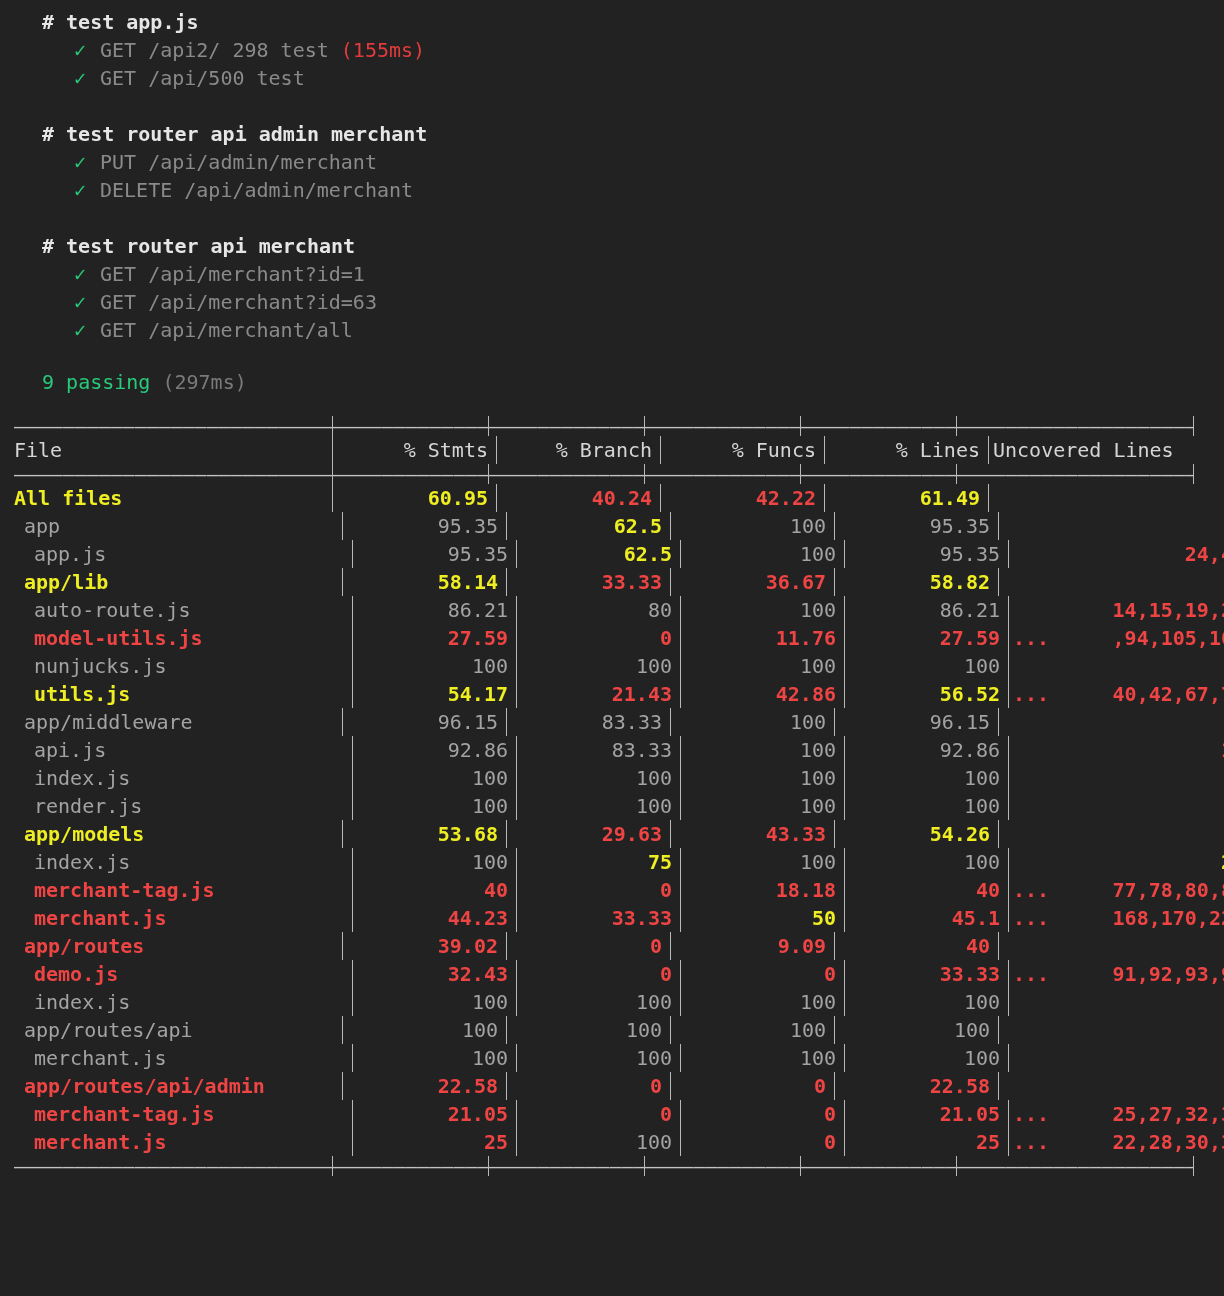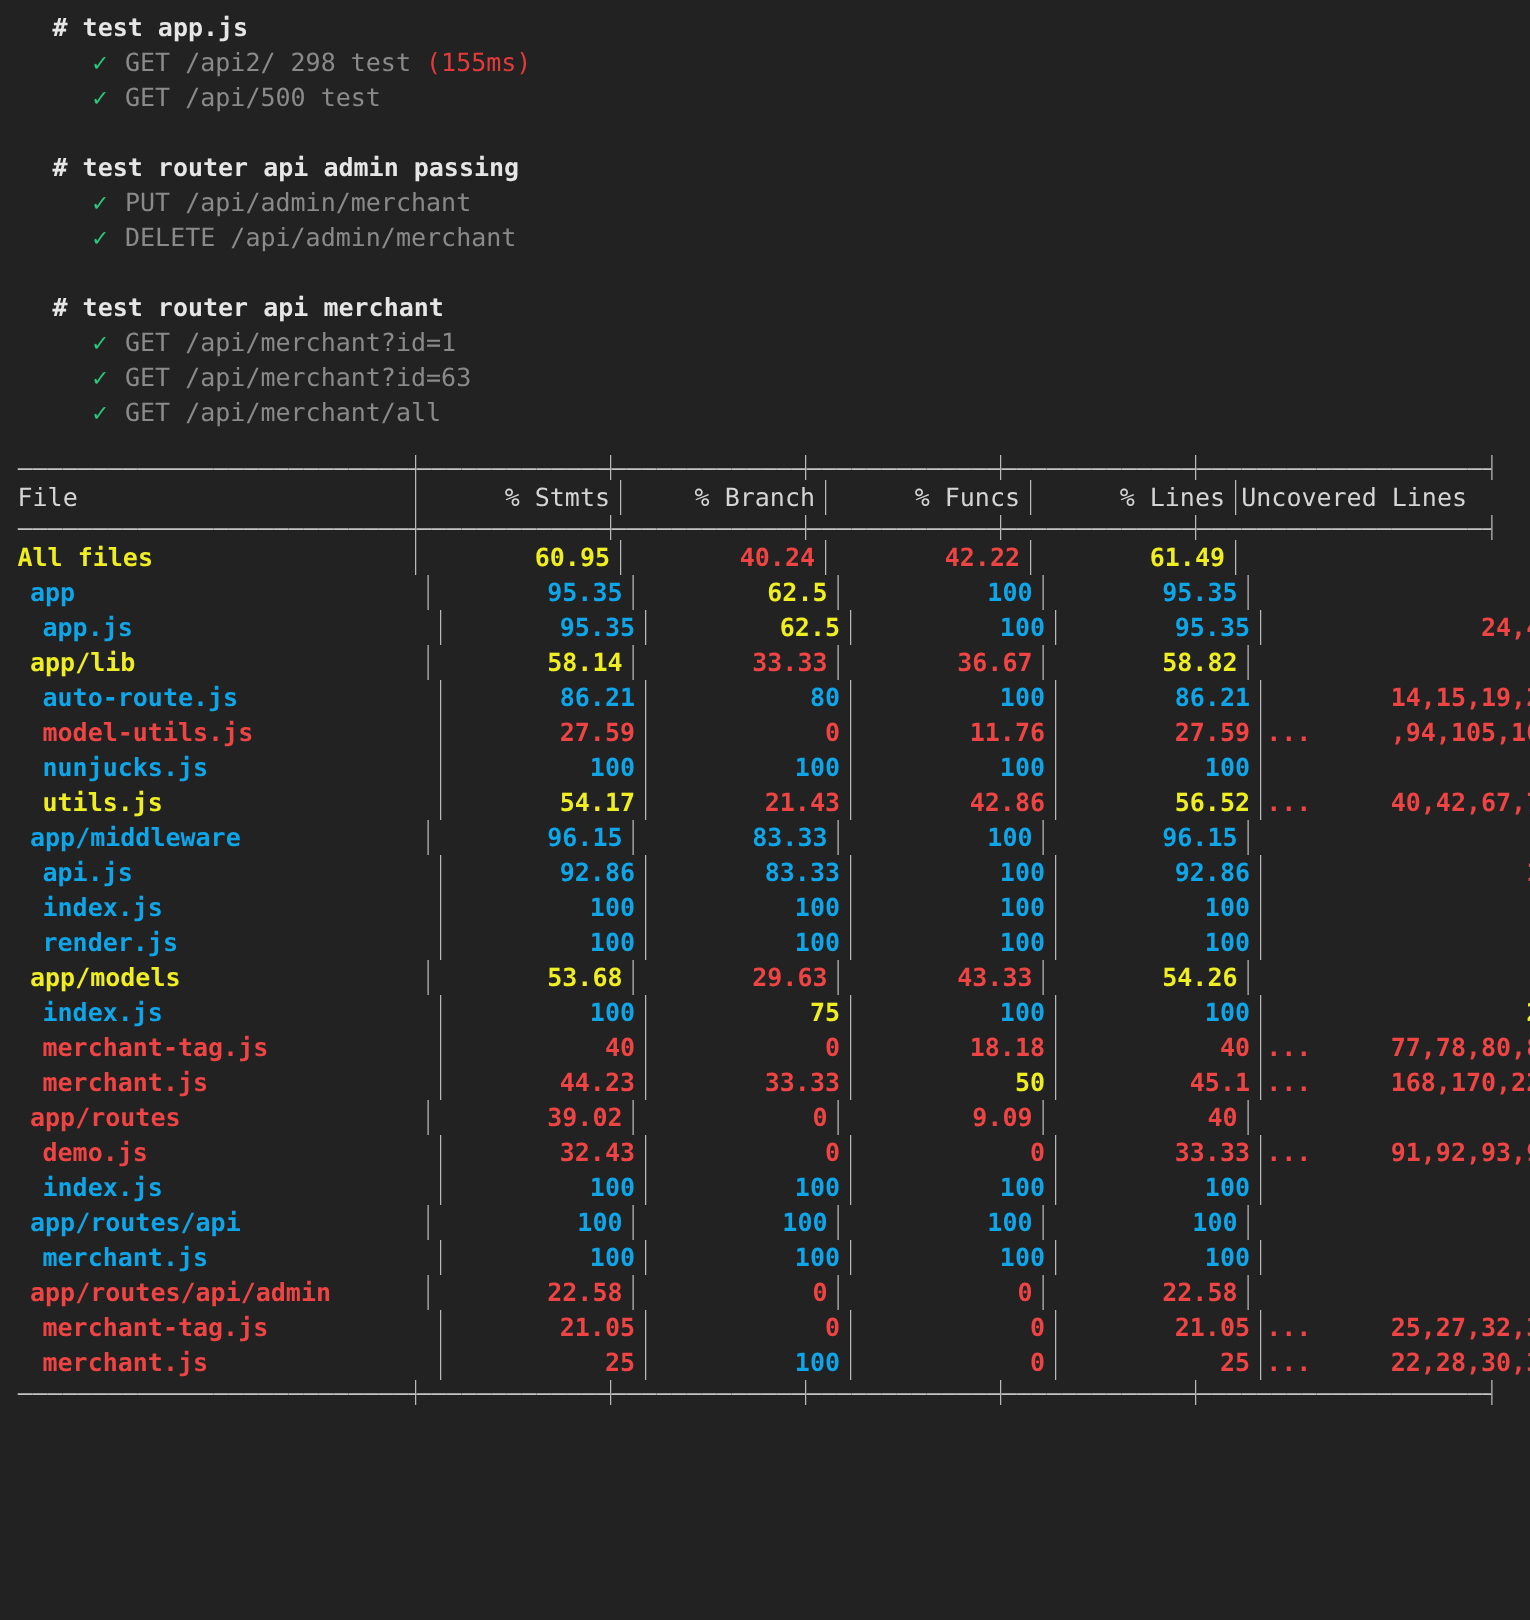--- a/index.html
+++ b/index.html
@@ -88,46 +88,47 @@
   .c-file   { width: 318px; flex: 0 0 318px; text-align: left; }
   .c-num    { width: 155px; flex: 0 0 155px; text-align: right; }
   .c-unc    { width: 236px; flex: 0 0 236px; text-align: right; }
   .sep      { width: 1px; flex: 0 0 1px; background: #b9b9b9; margin: 0 0px; }
   .dashes {
     overflow: hidden;
     white-space: nowrap;
     color: #c3c3c3;
   }
   .hdr { color: #d5d5d5; }
-  .g  { color: #0ea5e9; font-weight: bold; }
+  .g  { color: #a3a3a3; font-weight: normal; }
   .y  { color: #eeee22; font-weight: bold; }
   .r  { color: #ef4444; font-weight: bold; }
   .unc-ell { color: #ef4444; font-weight: bold; }
 </style>
 </head>
 <body>
 
 <div class="terminal">
 
   <div class="tests" id="tests-root">
       <div class="suite">
         <div class="suite-title"># test app.js</div>
         <div class="test-row"><span class="check">✓</span><span class="test-label">GET /api2/ 298 test</span><span> </span><span class="test-duration">(155ms)</span></div>
         <div class="test-row"><span class="check">✓</span><span class="test-label">GET /api/500 test</span></div>
       </div>
       <div class="spacer"></div>
       <div class="suite">
-        <div class="suite-title"># test router api admin passing</div>
+        <div class="suite-title"># test router api admin merchant</div>
         <div class="test-row"><span class="check">✓</span><span class="test-label">PUT /api/admin/merchant</span></div>
         <div class="test-row"><span class="check">✓</span><span class="test-label">DELETE /api/admin/merchant</span></div>
       </div>
       <div class="spacer"></div>
       <div class="suite">
         <div class="suite-title"># test router api merchant</div>
         <div class="test-row"><span class="check">✓</span><span class="test-label">GET /api/merchant?id=1</span></div>
         <div class="test-row"><span class="check">✓</span><span class="test-label">GET /api/merchant?id=63</span></div>
         <div class="test-row"><span class="check">✓</span><span class="test-label">GET /api/merchant/all</span></div>
       </div>
+      <div class="summary"><span class="summary-count">9</span> <span class="summary-word">passing</span> <span class="summary-time">(297ms)</span></div>
     </div>
 
   <div class="coverage" id="coverage-root"><div class="rule-line"><div class="c-file dashes">——————————————————————————————</div><div class="sep"></div><div class="c-num dashes">——————————————</div><div class="sep"></div><div class="c-num dashes">——————————————</div><div class="sep"></div><div class="c-num dashes">——————————————</div><div class="sep"></div><div class="c-num dashes">——————————————</div><div class="sep"></div><div class="c-unc dashes">——————————————————————</div><div class="sep"></div></div><div class="cov-line"><div class="c-file hdr">File</div><div class="sep"></div><div class="c-num hdr" style="padding-right: 8px;">% Stmts</div><div class="sep"></div><div class="c-num hdr" style="padding-right: 8px;">% Branch</div><div class="sep"></div><div class="c-num hdr" style="padding-right: 8px;">% Funcs</div><div class="sep"></div><div class="c-num hdr" style="padding-right: 8px;">% Lines</div><div class="sep"></div><div class="c-unc hdr" style="text-align: left; padding-left: 4px;">Uncovered Lines</div></div><div class="rule-line"><div class="c-file dashes">——————————————————————————————</div><div class="sep"></div><div class="c-num dashes">——————————————</div><div class="sep"></div><div class="c-num dashes">——————————————</div><div class="sep"></div><div class="c-num dashes">——————————————</div><div class="sep"></div><div class="c-num dashes">——————————————</div><div class="sep"></div><div class="c-unc dashes">——————————————————————</div><div class="sep"></div></div><div class="cov-line"><div class="c-file y" style="padding-left: 0px;">All files</div><div class="sep"></div><div class="c-num y" style="padding-right: 8px;">60.95</div><div class="sep"></div><div class="c-num r" style="padding-right: 8px;">40.24</div><div class="sep"></div><div class="c-num r" style="padding-right: 8px;">42.22</div><div class="sep"></div><div class="c-num y" style="padding-right: 8px;">61.49</div><div class="sep"></div><div class="c-unc" style="position: relative; padding-right: 8px;"><span class="r"></span></div></div><div class="cov-line"><div class="c-file g" style="padding-left: 10px;">app</div><div class="sep"></div><div class="c-num g" style="padding-right: 8px;">95.35</div><div class="sep"></div><div class="c-num y" style="padding-right: 8px;">62.5</div><div class="sep"></div><div class="c-num g" style="padding-right: 8px;">100</div><div class="sep"></div><div class="c-num g" style="padding-right: 8px;">95.35</div><div class="sep"></div><div class="c-unc" style="position: relative; padding-right: 8px;"><span class="r"></span></div></div><div class="cov-line"><div class="c-file g" style="padding-left: 20px;">app.js</div><div class="sep"></div><div class="c-num g" style="padding-right: 8px;">95.35</div><div class="sep"></div><div class="c-num y" style="padding-right: 8px;">62.5</div><div class="sep"></div><div class="c-num g" style="padding-right: 8px;">100</div><div class="sep"></div><div class="c-num g" style="padding-right: 8px;">95.35</div><div class="sep"></div><div class="c-unc" style="position: relative; padding-right: 8px;"><span class="r">24,43</span></div></div><div class="cov-line"><div class="c-file y" style="padding-left: 10px;">app/lib</div><div class="sep"></div><div class="c-num y" style="padding-right: 8px;">58.14</div><div class="sep"></div><div class="c-num r" style="padding-right: 8px;">33.33</div><div class="sep"></div><div class="c-num r" style="padding-right: 8px;">36.67</div><div class="sep"></div><div class="c-num y" style="padding-right: 8px;">58.82</div><div class="sep"></div><div class="c-unc" style="position: relative; padding-right: 8px;"><span class="r"></span></div></div><div class="cov-line"><div class="c-file g" style="padding-left: 20px;">auto-route.js</div><div class="sep"></div><div class="c-num g" style="padding-right: 8px;">86.21</div><div class="sep"></div><div class="c-num g" style="padding-right: 8px;">80</div><div class="sep"></div><div class="c-num g" style="padding-right: 8px;">100</div><div class="sep"></div><div class="c-num g" style="padding-right: 8px;">86.21</div><div class="sep"></div><div class="c-unc" style="position: relative; padding-right: 8px;"><span class="r">14,15,19,20</span></div></div><div class="cov-line"><div class="c-file r" style="padding-left: 20px;">model-utils.js</div><div class="sep"></div><div class="c-num r" style="padding-right: 8px;">27.59</div><div class="sep"></div><div class="c-num r" style="padding-right: 8px;">0</div><div class="sep"></div><div class="c-num r" style="padding-right: 8px;">11.76</div><div class="sep"></div><div class="c-num r" style="padding-right: 8px;">27.59</div><div class="sep"></div><div class="c-unc" style="position: relative; padding-right: 8px;"><span class="unc-ell" style="position: absolute; left: 4px;">...</span><span class="r">,94,105,106</span></div></div><div class="cov-line"><div class="c-file g" style="padding-left: 20px;">nunjucks.js</div><div class="sep"></div><div class="c-num g" style="padding-right: 8px;">100</div><div class="sep"></div><div class="c-num g" style="padding-right: 8px;">100</div><div class="sep"></div><div class="c-num g" style="padding-right: 8px;">100</div><div class="sep"></div><div class="c-num g" style="padding-right: 8px;">100</div><div class="sep"></div><div class="c-unc" style="position: relative; padding-right: 8px;"><span class="r"></span></div></div><div class="cov-line"><div class="c-file y" style="padding-left: 20px;">utils.js</div><div class="sep"></div><div class="c-num y" style="padding-right: 8px;">54.17</div><div class="sep"></div><div class="c-num r" style="padding-right: 8px;">21.43</div><div class="sep"></div><div class="c-num r" style="padding-right: 8px;">42.86</div><div class="sep"></div><div class="c-num y" style="padding-right: 8px;">56.52</div><div class="sep"></div><div class="c-unc" style="position: relative; padding-right: 8px;"><span class="unc-ell" style="position: absolute; left: 4px;">...</span><span class="r">40,42,67,76</span></div></div><div class="cov-line"><div class="c-file g" style="padding-left: 10px;">app/middleware</div><div class="sep"></div><div class="c-num g" style="padding-right: 8px;">96.15</div><div class="sep"></div><div class="c-num g" style="padding-right: 8px;">83.33</div><div class="sep"></div><div class="c-num g" style="padding-right: 8px;">100</div><div class="sep"></div><div class="c-num g" style="padding-right: 8px;">96.15</div><div class="sep"></div><div class="c-unc" style="position: relative; padding-right: 8px;"><span class="r"></span></div></div><div class="cov-line"><div class="c-file g" style="padding-left: 20px;">api.js</div><div class="sep"></div><div class="c-num g" style="padding-right: 8px;">92.86</div><div class="sep"></div><div class="c-num g" style="padding-right: 8px;">83.33</div><div class="sep"></div><div class="c-num g" style="padding-right: 8px;">100</div><div class="sep"></div><div class="c-num g" style="padding-right: 8px;">92.86</div><div class="sep"></div><div class="c-unc" style="position: relative; padding-right: 8px;"><span class="r">11</span></div></div><div class="cov-line"><div class="c-file g" style="padding-left: 20px;">index.js</div><div class="sep"></div><div class="c-num g" style="padding-right: 8px;">100</div><div class="sep"></div><div class="c-num g" style="padding-right: 8px;">100</div><div class="sep"></div><div class="c-num g" style="padding-right: 8px;">100</div><div class="sep"></div><div class="c-num g" style="padding-right: 8px;">100</div><div class="sep"></div><div class="c-unc" style="position: relative; padding-right: 8px;"><span class="r"></span></div></div><div class="cov-line"><div class="c-file g" style="padding-left: 20px;">render.js</div><div class="sep"></div><div class="c-num g" style="padding-right: 8px;">100</div><div class="sep"></div><div class="c-num g" style="padding-right: 8px;">100</div><div class="sep"></div><div class="c-num g" style="padding-right: 8px;">100</div><div class="sep"></div><div class="c-num g" style="padding-right: 8px;">100</div><div class="sep"></div><div class="c-unc" style="position: relative; padding-right: 8px;"><span class="r"></span></div></div><div class="cov-line"><div class="c-file y" style="padding-left: 10px;">app/models</div><div class="sep"></div><div class="c-num y" style="padding-right: 8px;">53.68</div><div class="sep"></div><div class="c-num r" style="padding-right: 8px;">29.63</div><div class="sep"></div><div class="c-num r" style="padding-right: 8px;">43.33</div><div class="sep"></div><div class="c-num y" style="padding-right: 8px;">54.26</div><div class="sep"></div><div class="c-unc" style="position: relative; padding-right: 8px;"><span class="r"></span></div></div><div class="cov-line"><div class="c-file g" style="padding-left: 20px;">index.js</div><div class="sep"></div><div class="c-num g" style="padding-right: 8px;">100</div><div class="sep"></div><div class="c-num y" style="padding-right: 8px;">75</div><div class="sep"></div><div class="c-num g" style="padding-right: 8px;">100</div><div class="sep"></div><div class="c-num g" style="padding-right: 8px;">100</div><div class="sep"></div><div class="c-unc" style="position: relative; padding-right: 8px;"><span class="y">26</span></div></div><div class="cov-line"><div class="c-file r" style="padding-left: 20px;">merchant-tag.js</div><div class="sep"></div><div class="c-num r" style="padding-right: 8px;">40</div><div class="sep"></div><div class="c-num r" style="padding-right: 8px;">0</div><div class="sep"></div><div class="c-num r" style="padding-right: 8px;">18.18</div><div class="sep"></div><div class="c-num r" style="padding-right: 8px;">40</div><div class="sep"></div><div class="c-unc" style="position: relative; padding-right: 8px;"><span class="unc-ell" style="position: absolute; left: 4px;">...</span><span class="r">77,78,80,83</span></div></div><div class="cov-line"><div class="c-file r" style="padding-left: 20px;">merchant.js</div><div class="sep"></div><div class="c-num r" style="padding-right: 8px;">44.23</div><div class="sep"></div><div class="c-num r" style="padding-right: 8px;">33.33</div><div class="sep"></div><div class="c-num y" style="padding-right: 8px;">50</div><div class="sep"></div><div class="c-num r" style="padding-right: 8px;">45.1</div><div class="sep"></div><div class="c-unc" style="position: relative; padding-right: 8px;"><span class="unc-ell" style="position: absolute; left: 4px;">...</span><span class="r">168,170,222</span></div></div><div class="cov-line"><div class="c-file r" style="padding-left: 10px;">app/routes</div><div class="sep"></div><div class="c-num r" style="padding-right: 8px;">39.02</div><div class="sep"></div><div class="c-num r" style="padding-right: 8px;">0</div><div class="sep"></div><div class="c-num r" style="padding-right: 8px;">9.09</div><div class="sep"></div><div class="c-num r" style="padding-right: 8px;">40</div><div class="sep"></div><div class="c-unc" style="position: relative; padding-right: 8px;"><span class="r"></span></div></div><div class="cov-line"><div class="c-file r" style="padding-left: 20px;">demo.js</div><div class="sep"></div><div class="c-num r" style="padding-right: 8px;">32.43</div><div class="sep"></div><div class="c-num r" style="padding-right: 8px;">0</div><div class="sep"></div><div class="c-num r" style="padding-right: 8px;">0</div><div class="sep"></div><div class="c-num r" style="padding-right: 8px;">33.33</div><div class="sep"></div><div class="c-unc" style="position: relative; padding-right: 8px;"><span class="unc-ell" style="position: absolute; left: 4px;">...</span><span class="r">91,92,93,98</span></div></div><div class="cov-line"><div class="c-file g" style="padding-left: 20px;">index.js</div><div class="sep"></div><div class="c-num g" style="padding-right: 8px;">100</div><div class="sep"></div><div class="c-num g" style="padding-right: 8px;">100</div><div class="sep"></div><div class="c-num g" style="padding-right: 8px;">100</div><div class="sep"></div><div class="c-num g" style="padding-right: 8px;">100</div><div class="sep"></div><div class="c-unc" style="position: relative; padding-right: 8px;"><span class="r"></span></div></div><div class="cov-line"><div class="c-file g" style="padding-left: 10px;">app/routes/api</div><div class="sep"></div><div class="c-num g" style="padding-right: 8px;">100</div><div class="sep"></div><div class="c-num g" style="padding-right: 8px;">100</div><div class="sep"></div><div class="c-num g" style="padding-right: 8px;">100</div><div class="sep"></div><div class="c-num g" style="padding-right: 8px;">100</div><div class="sep"></div><div class="c-unc" style="position: relative; padding-right: 8px;"><span class="r"></span></div></div><div class="cov-line"><div class="c-file g" style="padding-left: 20px;">merchant.js</div><div class="sep"></div><div class="c-num g" style="padding-right: 8px;">100</div><div class="sep"></div><div class="c-num g" style="padding-right: 8px;">100</div><div class="sep"></div><div class="c-num g" style="padding-right: 8px;">100</div><div class="sep"></div><div class="c-num g" style="padding-right: 8px;">100</div><div class="sep"></div><div class="c-unc" style="position: relative; padding-right: 8px;"><span class="r"></span></div></div><div class="cov-line"><div class="c-file r" style="padding-left: 10px;">app/routes/api/admin</div><div class="sep"></div><div class="c-num r" style="padding-right: 8px;">22.58</div><div class="sep"></div><div class="c-num r" style="padding-right: 8px;">0</div><div class="sep"></div><div class="c-num r" style="padding-right: 8px;">0</div><div class="sep"></div><div class="c-num r" style="padding-right: 8px;">22.58</div><div class="sep"></div><div class="c-unc" style="position: relative; padding-right: 8px;"><span class="r"></span></div></div><div class="cov-line"><div class="c-file r" style="padding-left: 20px;">merchant-tag.js</div><div class="sep"></div><div class="c-num r" style="padding-right: 8px;">21.05</div><div class="sep"></div><div class="c-num r" style="padding-right: 8px;">0</div><div class="sep"></div><div class="c-num r" style="padding-right: 8px;">0</div><div class="sep"></div><div class="c-num r" style="padding-right: 8px;">21.05</div><div class="sep"></div><div class="c-unc" style="position: relative; padding-right: 8px;"><span class="unc-ell" style="position: absolute; left: 4px;">...</span><span class="r">25,27,32,34</span></div></div><div class="cov-line"><div class="c-file r" style="padding-left: 20px;">merchant.js</div><div class="sep"></div><div class="c-num r" style="padding-right: 8px;">25</div><div class="sep"></div><div class="c-num g" style="padding-right: 8px;">100</div><div class="sep"></div><div class="c-num r" style="padding-right: 8px;">0</div><div class="sep"></div><div class="c-num r" style="padding-right: 8px;">25</div><div class="sep"></div><div class="c-unc" style="position: relative; padding-right: 8px;"><span class="unc-ell" style="position: absolute; left: 4px;">...</span><span class="r">22,28,30,32</span></div></div><div class="rule-line"><div class="c-file dashes">——————————————————————————————</div><div class="sep"></div><div class="c-num dashes">——————————————</div><div class="sep"></div><div class="c-num dashes">——————————————</div><div class="sep"></div><div class="c-num dashes">——————————————</div><div class="sep"></div><div class="c-num dashes">——————————————</div><div class="sep"></div><div class="c-unc dashes">——————————————————————</div><div class="sep"></div></div></div>
 
 </div>
 
 </body></html>

